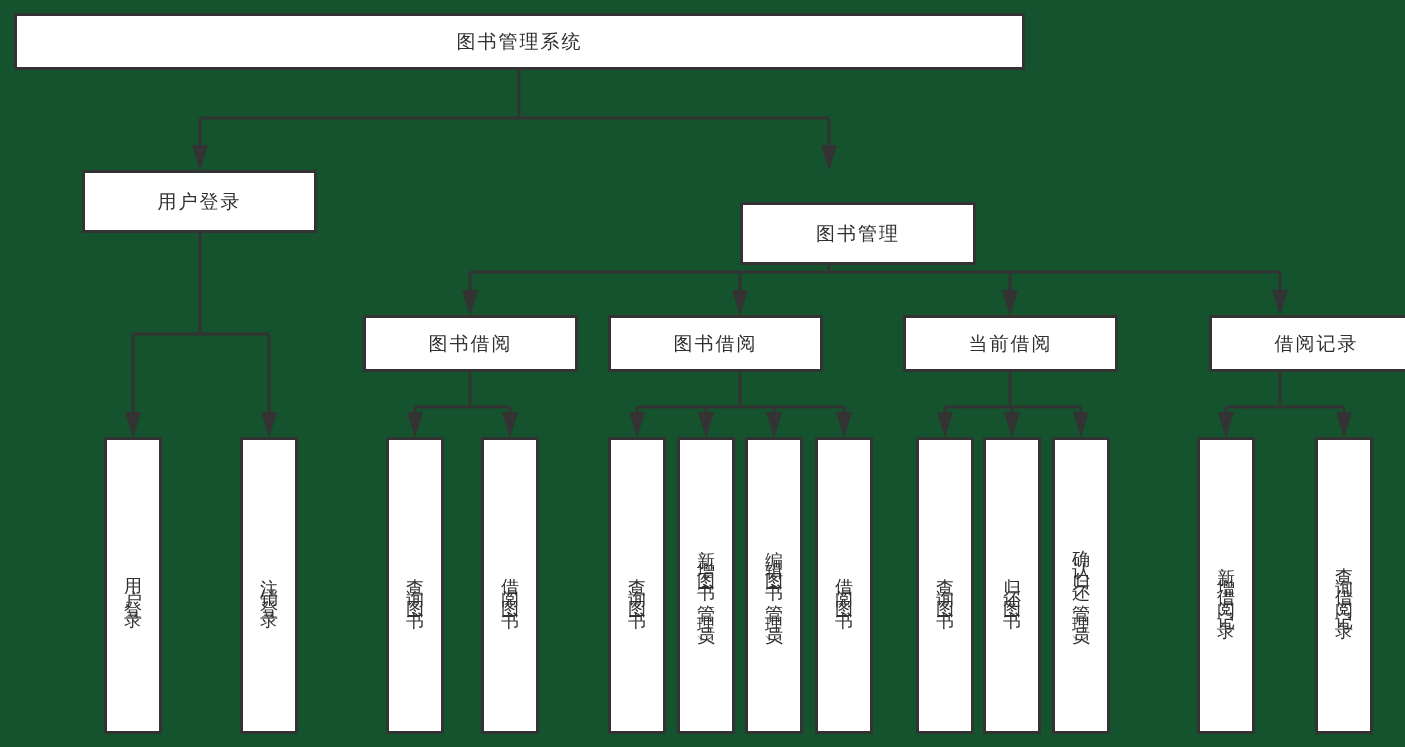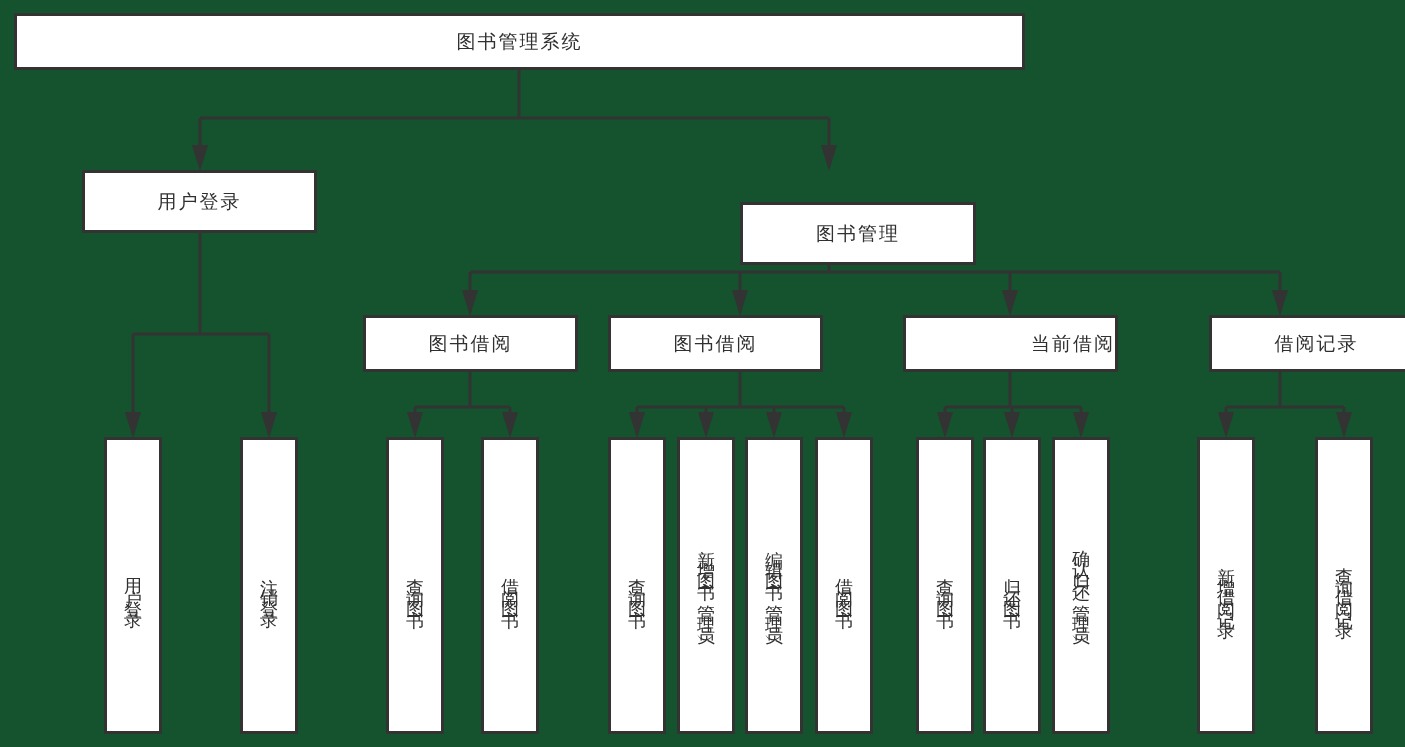--- a/index.html
+++ b/index.html
@@ -97,21 +97,21 @@
   <div class="box" style="left:740px; top:170px; width:236px; height:63px;margin-top:32px;">
     <span class="h-label">图书管理</span>
   </div>
 
   <div class="box" style="left:363px; top:315px; width:215px; height:57px;">
     <span class="h-label">图书借阅</span>
   </div>
   <div class="box" style="left:608px; top:315px; width:215px; height:57px;align-items:center;">
     <span class="h-label">图书借阅</span>
   </div>
-  <div class="box" style="left:903px; top:315px; width:215px; height:57px;justify-content:flex-end;">
+  <div class="box" style="left:903px; top:315px; width:215px; height:57px;">
     <span class="h-label">当前借阅</span>
   </div>
   <div class="box" style="left:1209px; top:315px; width:215px; height:57px;">
     <span class="h-label">借阅记录</span>
   </div>
 
   <div class="box" style="left:104px; top:437px; width:58px; height:297px;">
     <span class="v-label">用户登录</span>
   </div>
   <div class="box" style="left:240px; top:437px; width:58px; height:297px;">

